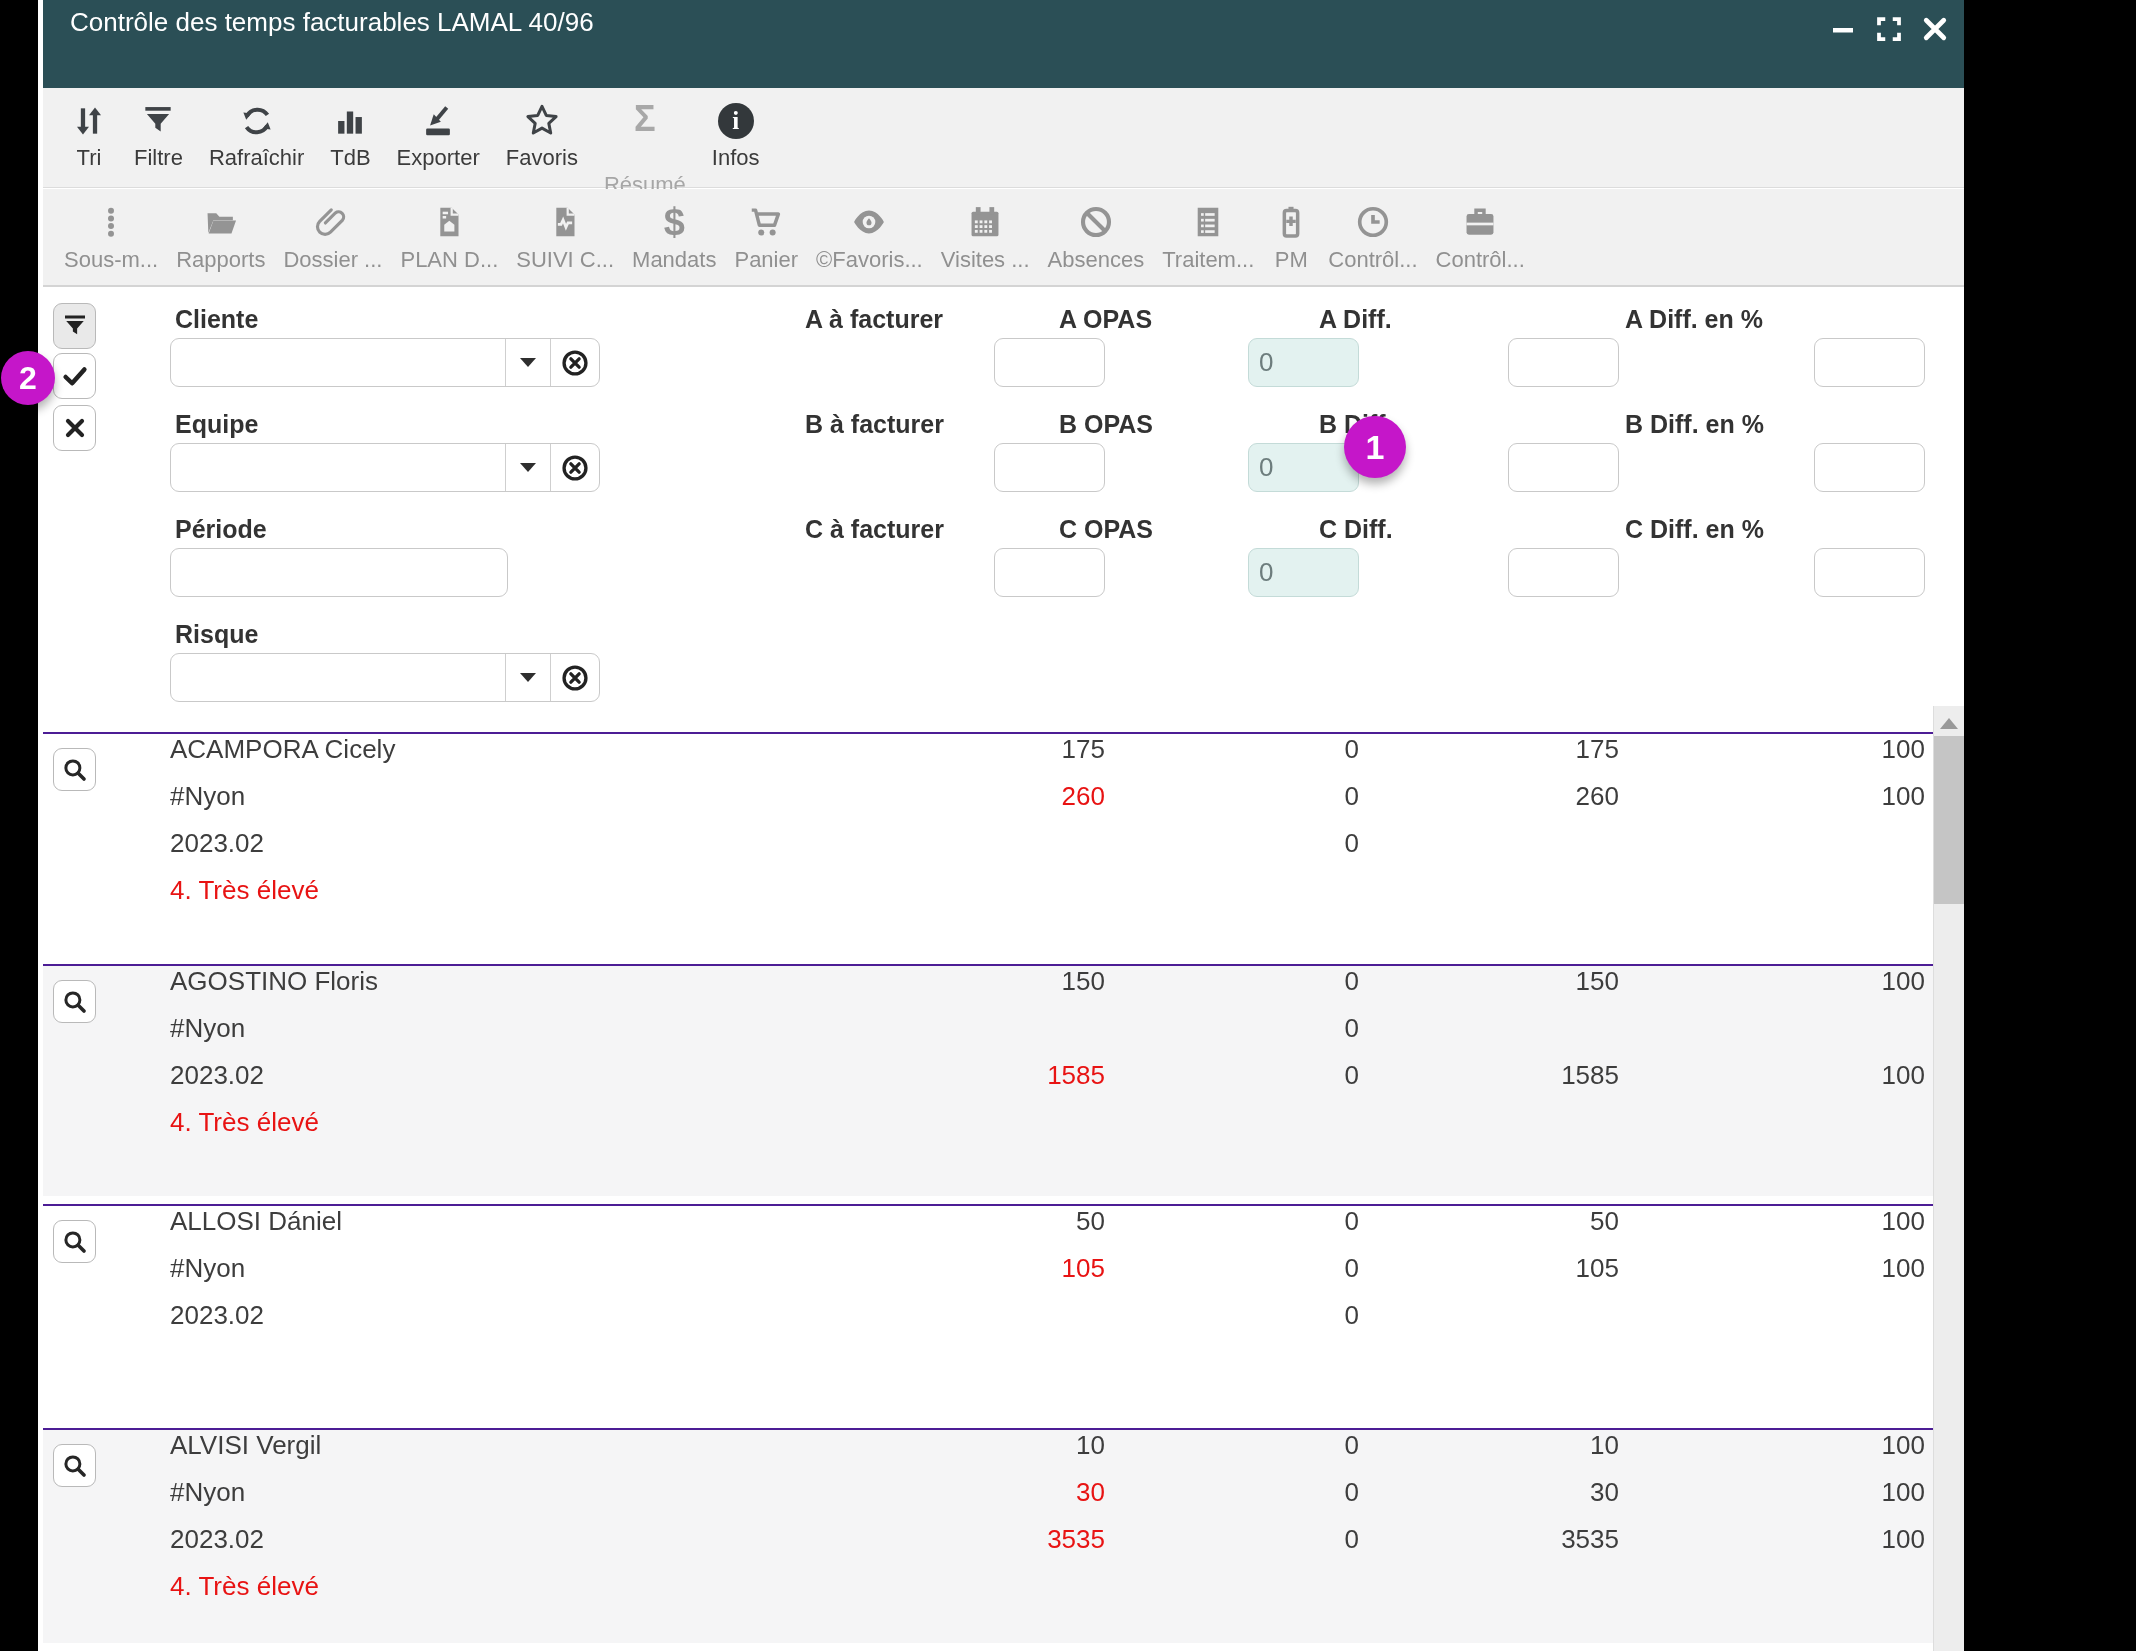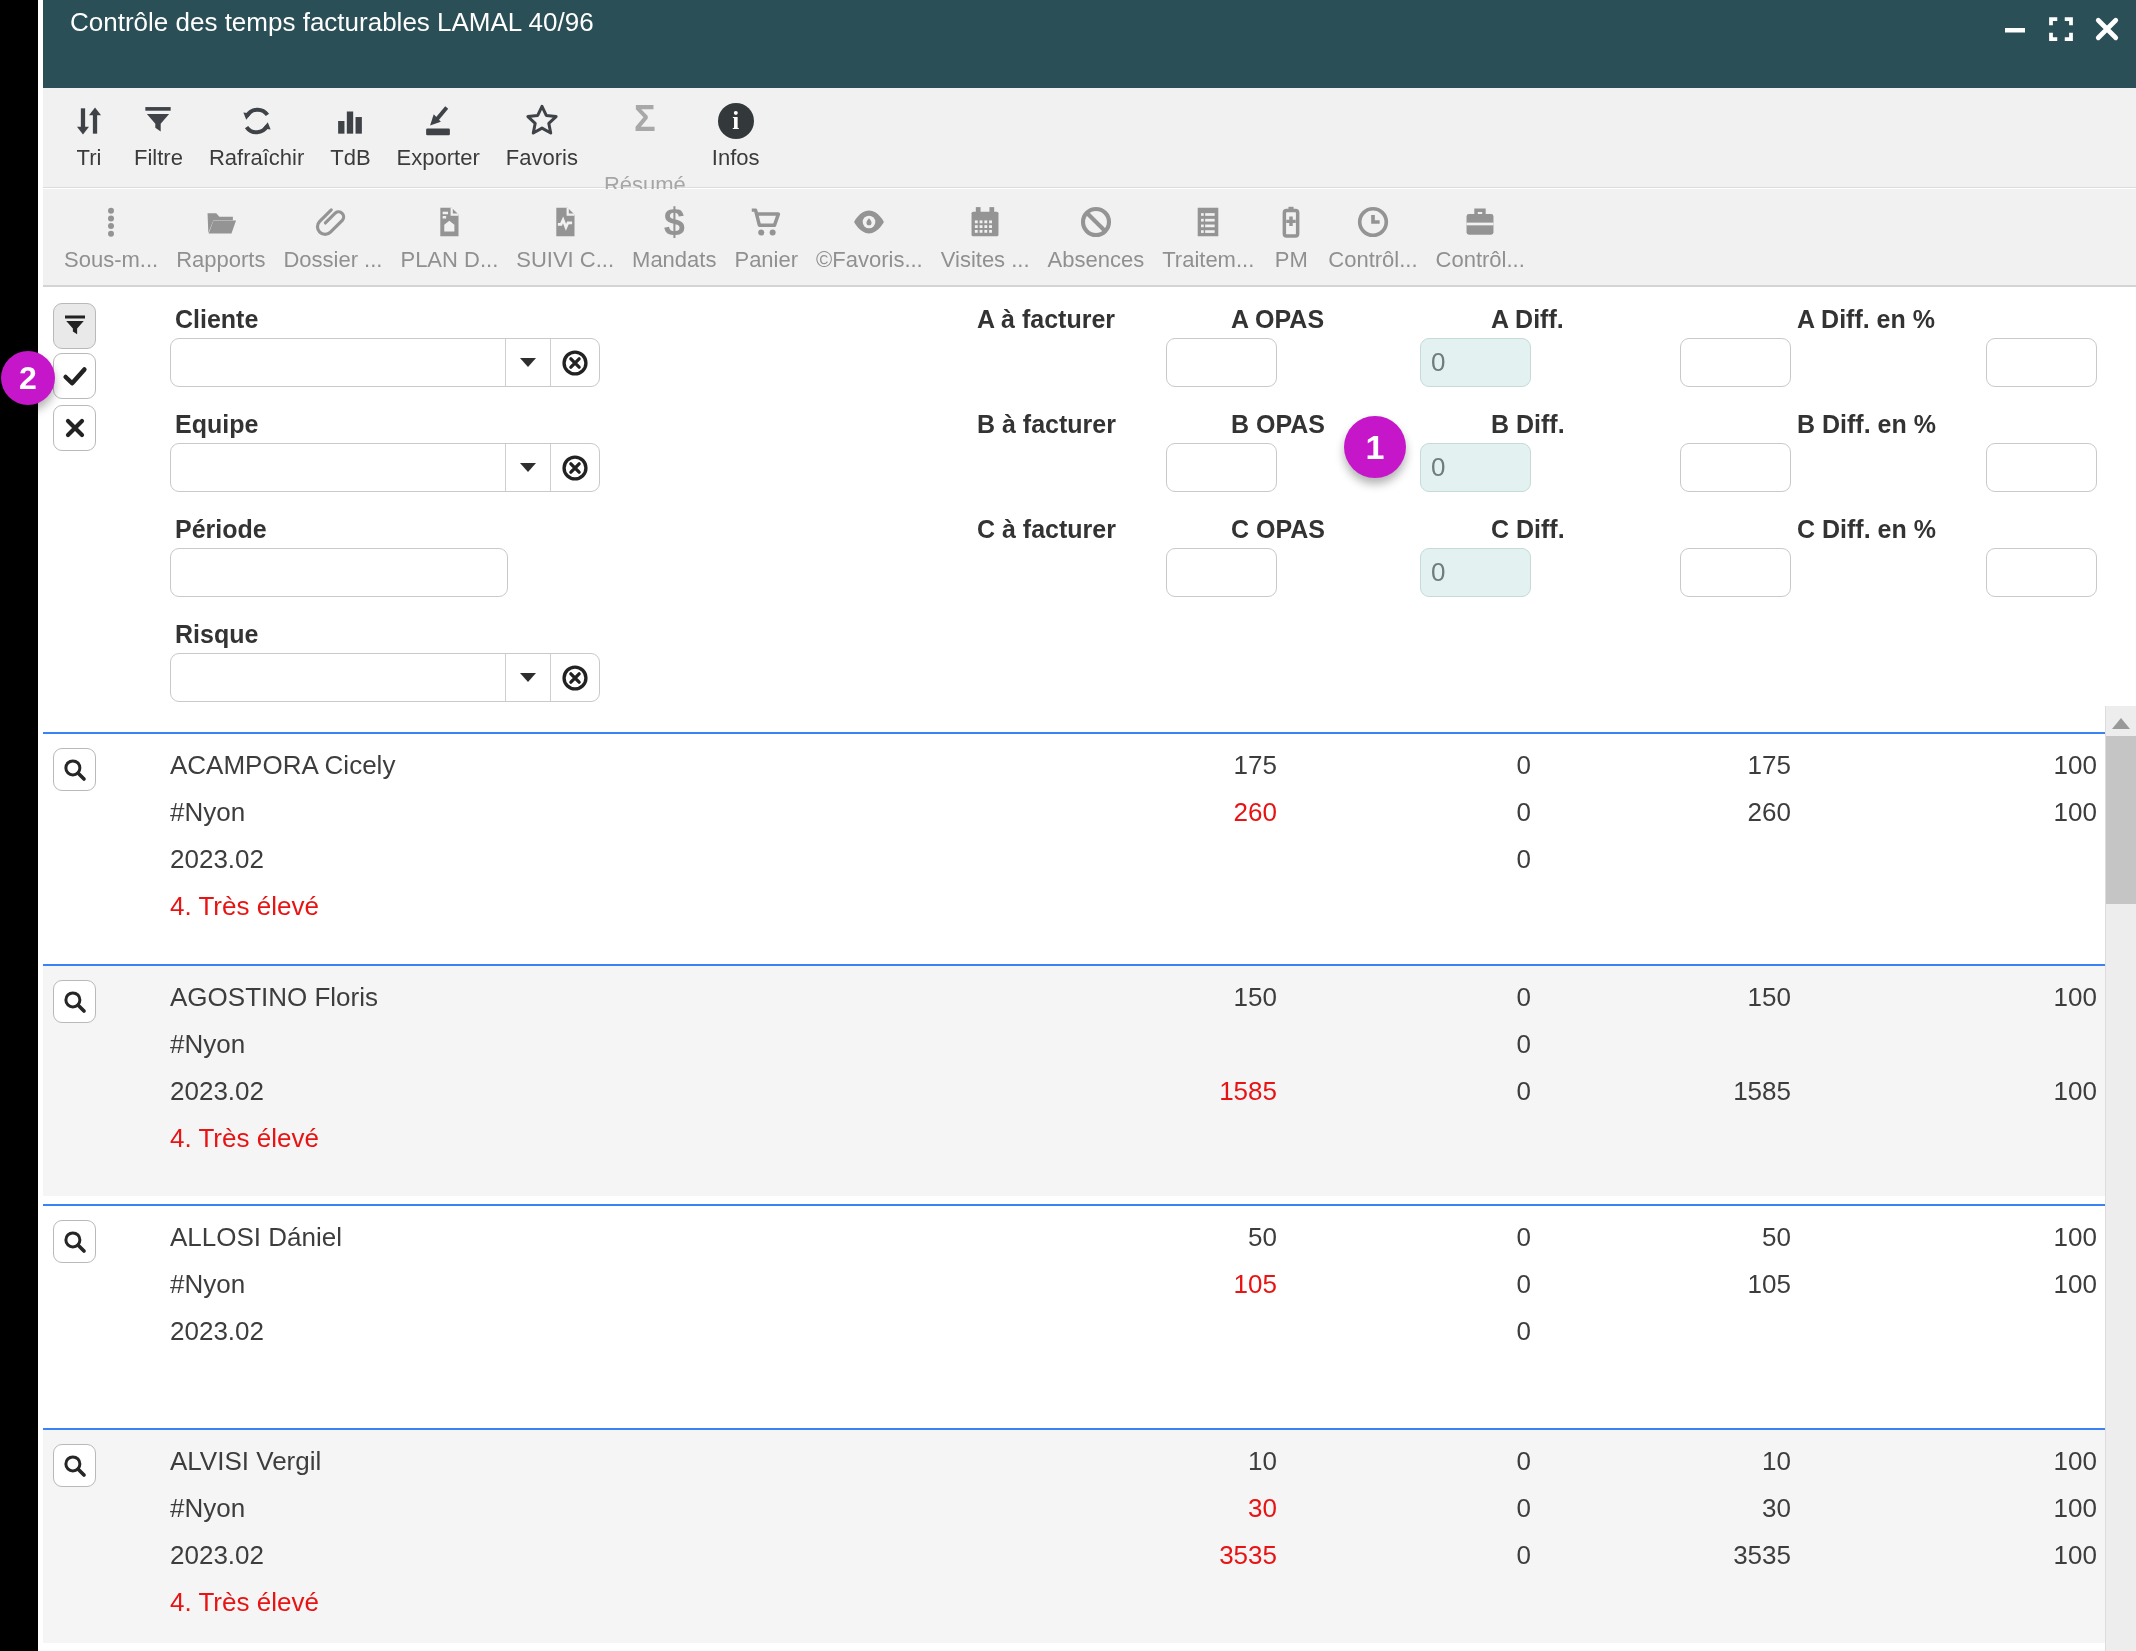--- a/index.html
+++ b/index.html
@@ -1,17 +1,17 @@
 <!DOCTYPE html>
 <html><head>
 <meta charset="utf-8">
 <style>
   html,body{margin:0;padding:0;background:#000;}
   body{font-family:"Liberation Sans","DejaVu Sans",sans-serif;}
-  .stage{position:relative;width:2136px;height:1651px;overflow:hidden;background:#c4b5fd;text-decoration:underline;}
+  .stage{position:relative;width:1964px;height:1651px;overflow:hidden;background:#c4b5fd;text-decoration:underline;}
   .leftstrip{position:absolute;left:0;top:0;width:38px;height:100%;background:#000;}
   .window{position:absolute;left:38px;top:0;right:0;bottom:0;background:#fff;}
   .winbody{position:absolute;left:5px;top:0;right:0;bottom:0;background:#fff;}
 
   
   .titlebar{position:absolute;left:0;top:0;right:0;height:88px;background:#2b4f56;color:#fff;}
   .t1{position:absolute;left:27px;top:7px;font-size:26px;}
   .t2{position:absolute;left:27px;top:40px;font-size:31px;}
   .winctrls{position:absolute;right:14px;top:13px;display:flex;gap:15px;}
   .wbtn{width:31px;height:31px;display:grid;place-items:center;cursor:pointer;}
@@ -44,21 +44,21 @@
   .cclear{width:48px;border-left:1.5px solid #cfcfcf;display:grid;place-items:center;color:#222;}
   .plainput{position:absolute;left:127px;width:338px;height:49px;border:1.5px solid #c9c9c9;border-radius:9px;background:#fff;box-sizing:border-box;}
   .mlabel{position:absolute;width:300px;font-size:25px;font-weight:600;color:#333;white-space:nowrap;}
   .minput{position:absolute;width:111px;height:49px;border:1.5px solid #c9c9c9;border-radius:9px;background:#fff;box-sizing:border-box;}
   .opas{background:#e3f2f0;border-color:#c4dbd8;color:#6d7d7d;font-size:26px;display:flex;align-items:center;padding-left:10px;}
   .mrA{top:18px}.mrB{top:123px}.mrC{top:228px}
   .miA{top:51px}.miB{top:156px}.miC{top:261px}
   .cr1{right:859px}.cr2{right:605px}.cr3{right:345px}.cr4{right:39px}
 
   
-  .record{position:absolute;left:0;right:0;height:232px;padding-top:16px;box-sizing:border-box;border-top:2px solid #3b82f6;}
+  .record{position:absolute;left:0;right:0;height:232px;box-sizing:border-box;border-top:2px solid #4c1d95;}
   .r-white{background:#fff}.r-gray{background:#f5f5f6}
   .magbtn{position:absolute;left:10px;top:14px;width:43px;height:43px;border:1.7px solid #b9b9b9;border-radius:9px;background:#fff;display:grid;place-items:center;padding:0;color:#262626;}
   .rl{position:relative;height:47px;font-size:26px;color:#3d3d3d;}
   .rtext{position:absolute;left:127px;white-space:nowrap;}
   .cell{position:absolute;top:0;width:220px;text-align:right;}
   .red{color:#e81313;}
 
   
   .vscroll{position:absolute;top:706px;bottom:0;right:0;width:31px;background:#ededed;border-left:1px solid #ddd;box-sizing:border-box;}
   .sarrow{position:absolute;top:12px;left:6px;width:0;height:0;border-left:9px solid transparent;border-right:9px solid transparent;border-bottom:11px solid #999;}

